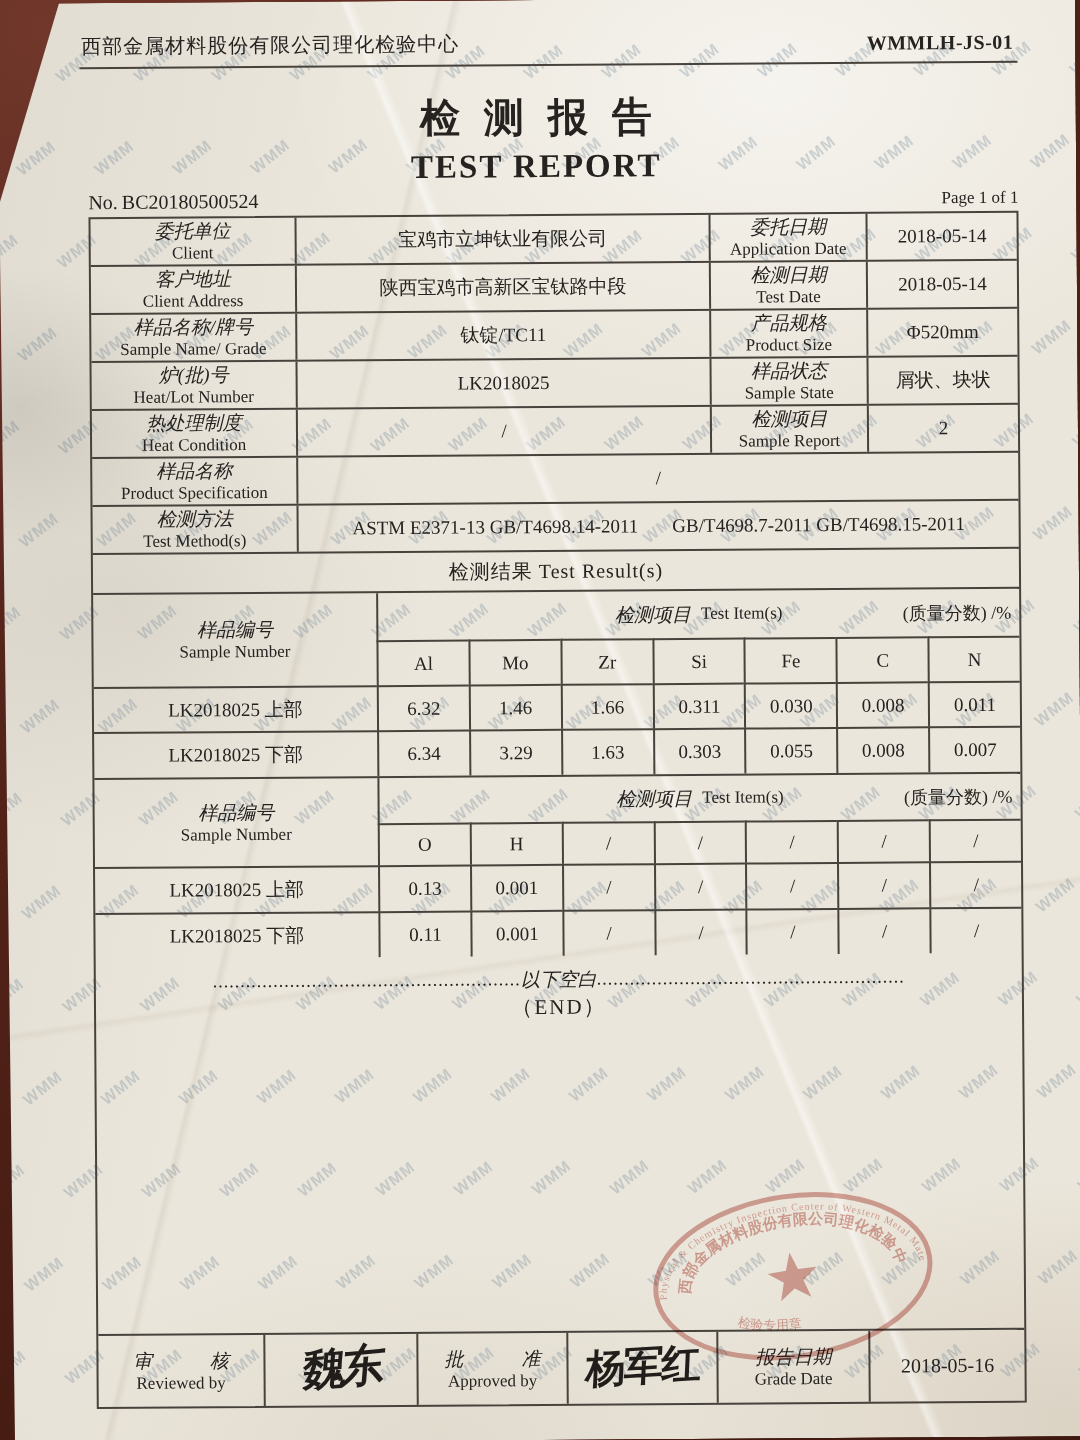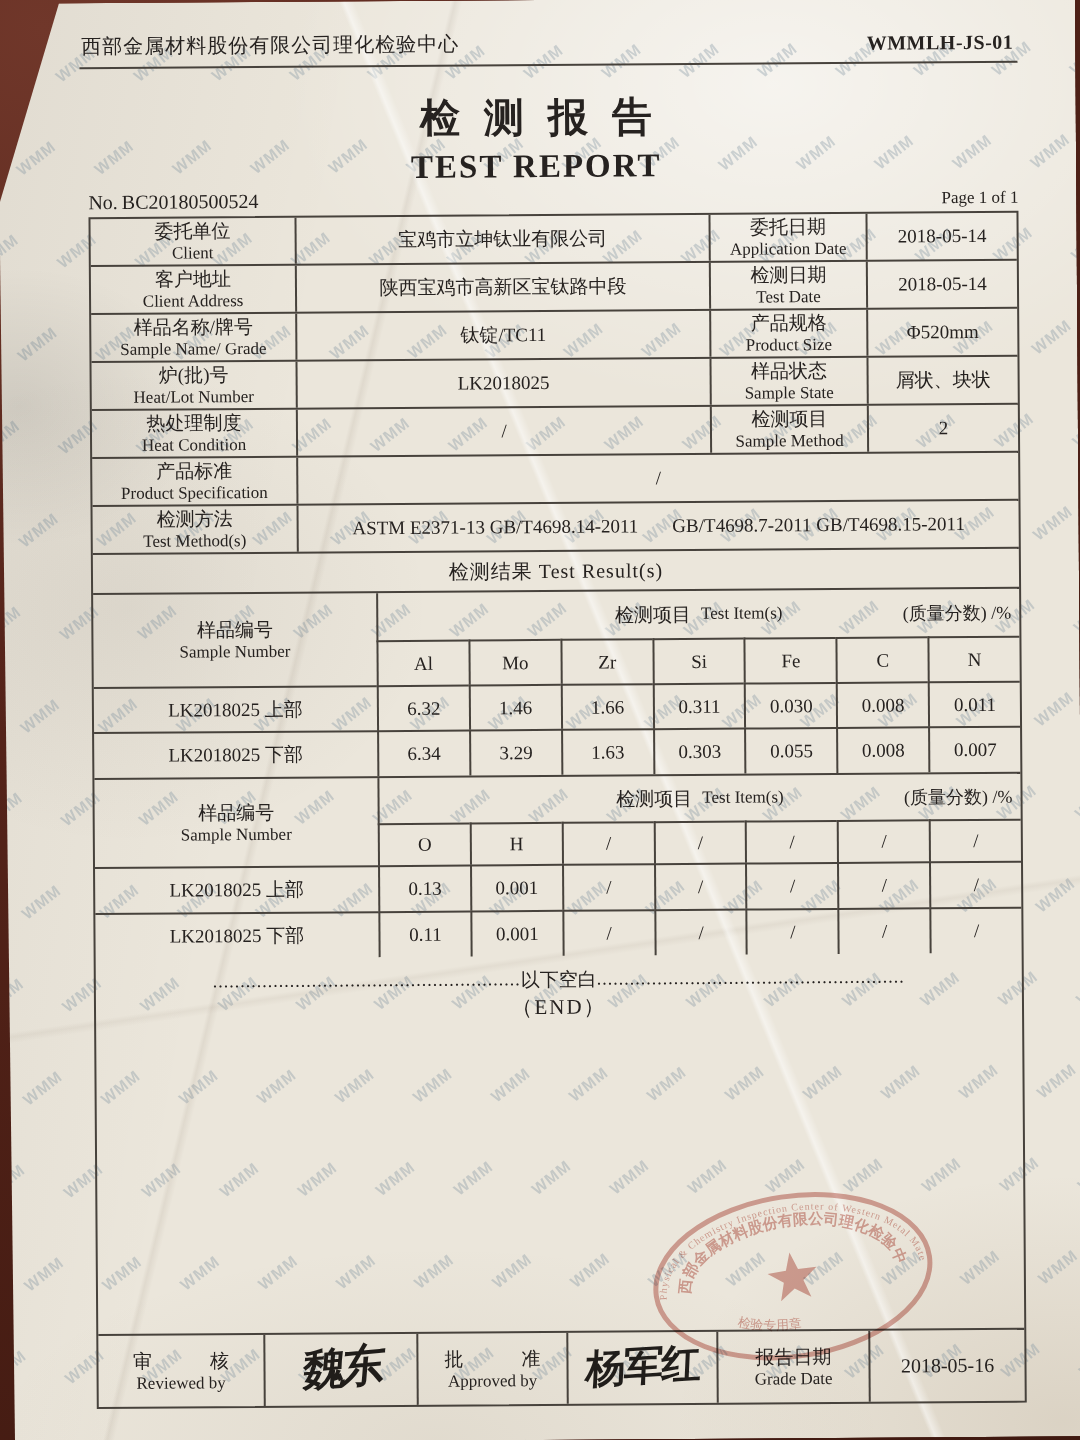--- a/index.html
+++ b/index.html
@@ -38,21 +38,21 @@
   .no-left span{margin-right:4px;}
   .page-num{font-size:17px;}
   .doc-table{position:absolute;left:92px;top:214px;width:930px;border:2px solid #47423c;
       box-sizing:border-box;background:transparent;}
   .band{border-bottom:2px solid #47423c;box-sizing:border-box;}
   .band:last-child{border-bottom:none;}
   .info-row{display:flex;min-height:46px;border-bottom:2px solid #47423c;box-sizing:border-box;}
   .cell{display:flex;flex-direction:column;justify-content:center;align-items:center;
       box-sizing:border-box;padding:1px 4px;text-align:center;}
   .bl{border-left:2px solid #47423c;}
-  .cn{font-size:19px;line-height:23px;}
+  .cn{font-size:19px;line-height:23px;font-style:italic;}
   .en{font-size:17px;line-height:21px;}
   .val{font-size:19px;}
   .w-label{width:204px;flex:none;}
   .w-value{width:414px;flex:none;}
   .w-label2{width:157px;flex:none;}
   .w-value2{flex:1;}
   .spec-row,.method-row{display:flex;min-height:45px;}
   .spec-value{flex:1;}
   .method-gap{display:inline-block;width:34px;}
   .results-title{min-height:40px;display:flex;align-items:center;justify-content:center;
@@ -393,29 +393,29 @@
               <div class="cell w-value2 bl val">屑状、块状</div>
             </div>
             <div class="info-row">
               <div class="cell w-label">
                 <div class="cn">热处理制度</div>
                 <div class="en">Heat Condition</div>
               </div>
               <div class="cell w-value bl val">/</div>
               <div class="cell w-label2 bl">
                 <div class="cn">检测项目</div>
-                <div class="en">Sample Method</div>
+                <div class="en">Sample Report</div>
               </div>
               <div class="cell w-value2 bl val">2</div>
             </div>
           </div>
 
         <div class="spec-row band">
           <div class="cell w-label">
-            <div class="cn">产品标准</div>
+            <div class="cn">样品名称</div>
             <div class="en">Product Specification</div>
           </div>
           <div class="cell spec-value bl val">/</div>
         </div>
 
         <div class="method-row band">
           <div class="cell w-label">
             <div class="cn">检测方法</div>
             <div class="en">Test Method(s)</div>
           </div>

